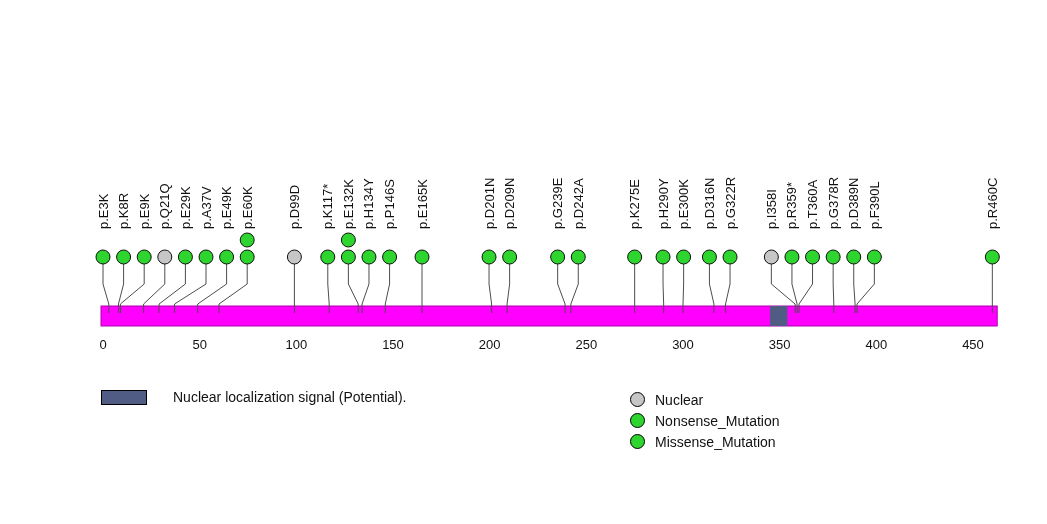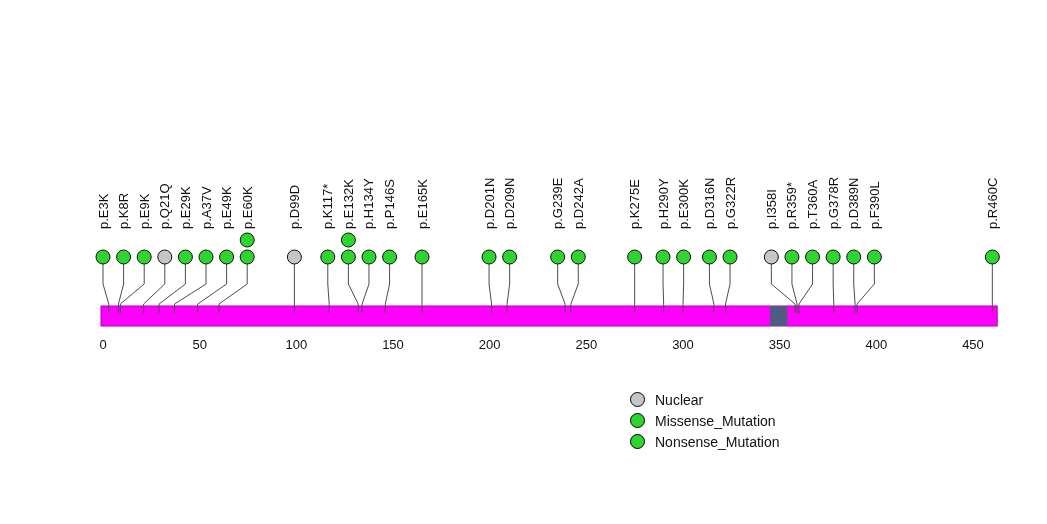--- a/index.html
+++ b/index.html
@@ -126,29 +126,33 @@
       <circle cx="853.7444444444444" cy="257" r="7" fill="#2fd52f" stroke="#111" stroke-width="1"></circle>
       <text transform="translate(858.2444444444444,229) rotate(-90)" class="mlabel" text-anchor="start">p.D389N</text>
       <path d="M874.3444444444444,264 L874.3444444444444,284 L857,304 L857,313" fill="none" stroke="#4d4d4d" stroke-width="1"></path>
       <circle cx="874.3444444444444" cy="257" r="7" fill="#2fd52f" stroke="#111" stroke-width="1"></circle>
       <text transform="translate(878.8444444444444,229) rotate(-90)" class="mlabel" text-anchor="start">p.F390L</text>
       <path d="M992.3333333333334,264 L992.3333333333334,284 L992.3333333333334,304 L992.3333333333334,313" fill="none" stroke="#4d4d4d" stroke-width="1"></path>
       <circle cx="992.3333333333334" cy="257" r="7" fill="#2fd52f" stroke="#111" stroke-width="1"></circle>
       <text transform="translate(996.8333333333334,229) rotate(-90)" class="mlabel" text-anchor="start">p.R460C</text>
     </svg>
 
+  <div class="legend-domain">
+    <span class="dswatch" style="background: rgb(81, 92, 132);"></span>
+    <span class="ltext">Nuclear localization signal (Potential).</span>
+  </div>
 
   <div class="legend-types">
     <div class="lrow">
       <span class="cswatch" style="background: rgb(198, 198, 198);"></span>
       <span class="ltext">Nuclear</span>
     </div>
     <div class="lrow">
       <span class="cswatch" style="background: rgb(47, 213, 47);"></span>
-      <span class="ltext">Missense_Mutation</span>
+      <span class="ltext">Nonsense_Mutation</span>
     </div>
     <div class="lrow">
       <span class="cswatch" style="background: rgb(47, 213, 47);"></span>
-      <span class="ltext">Nonsense_Mutation</span>
+      <span class="ltext">Missense_Mutation</span>
     </div>
   </div>
 
 </div>
 
 </body></html>

